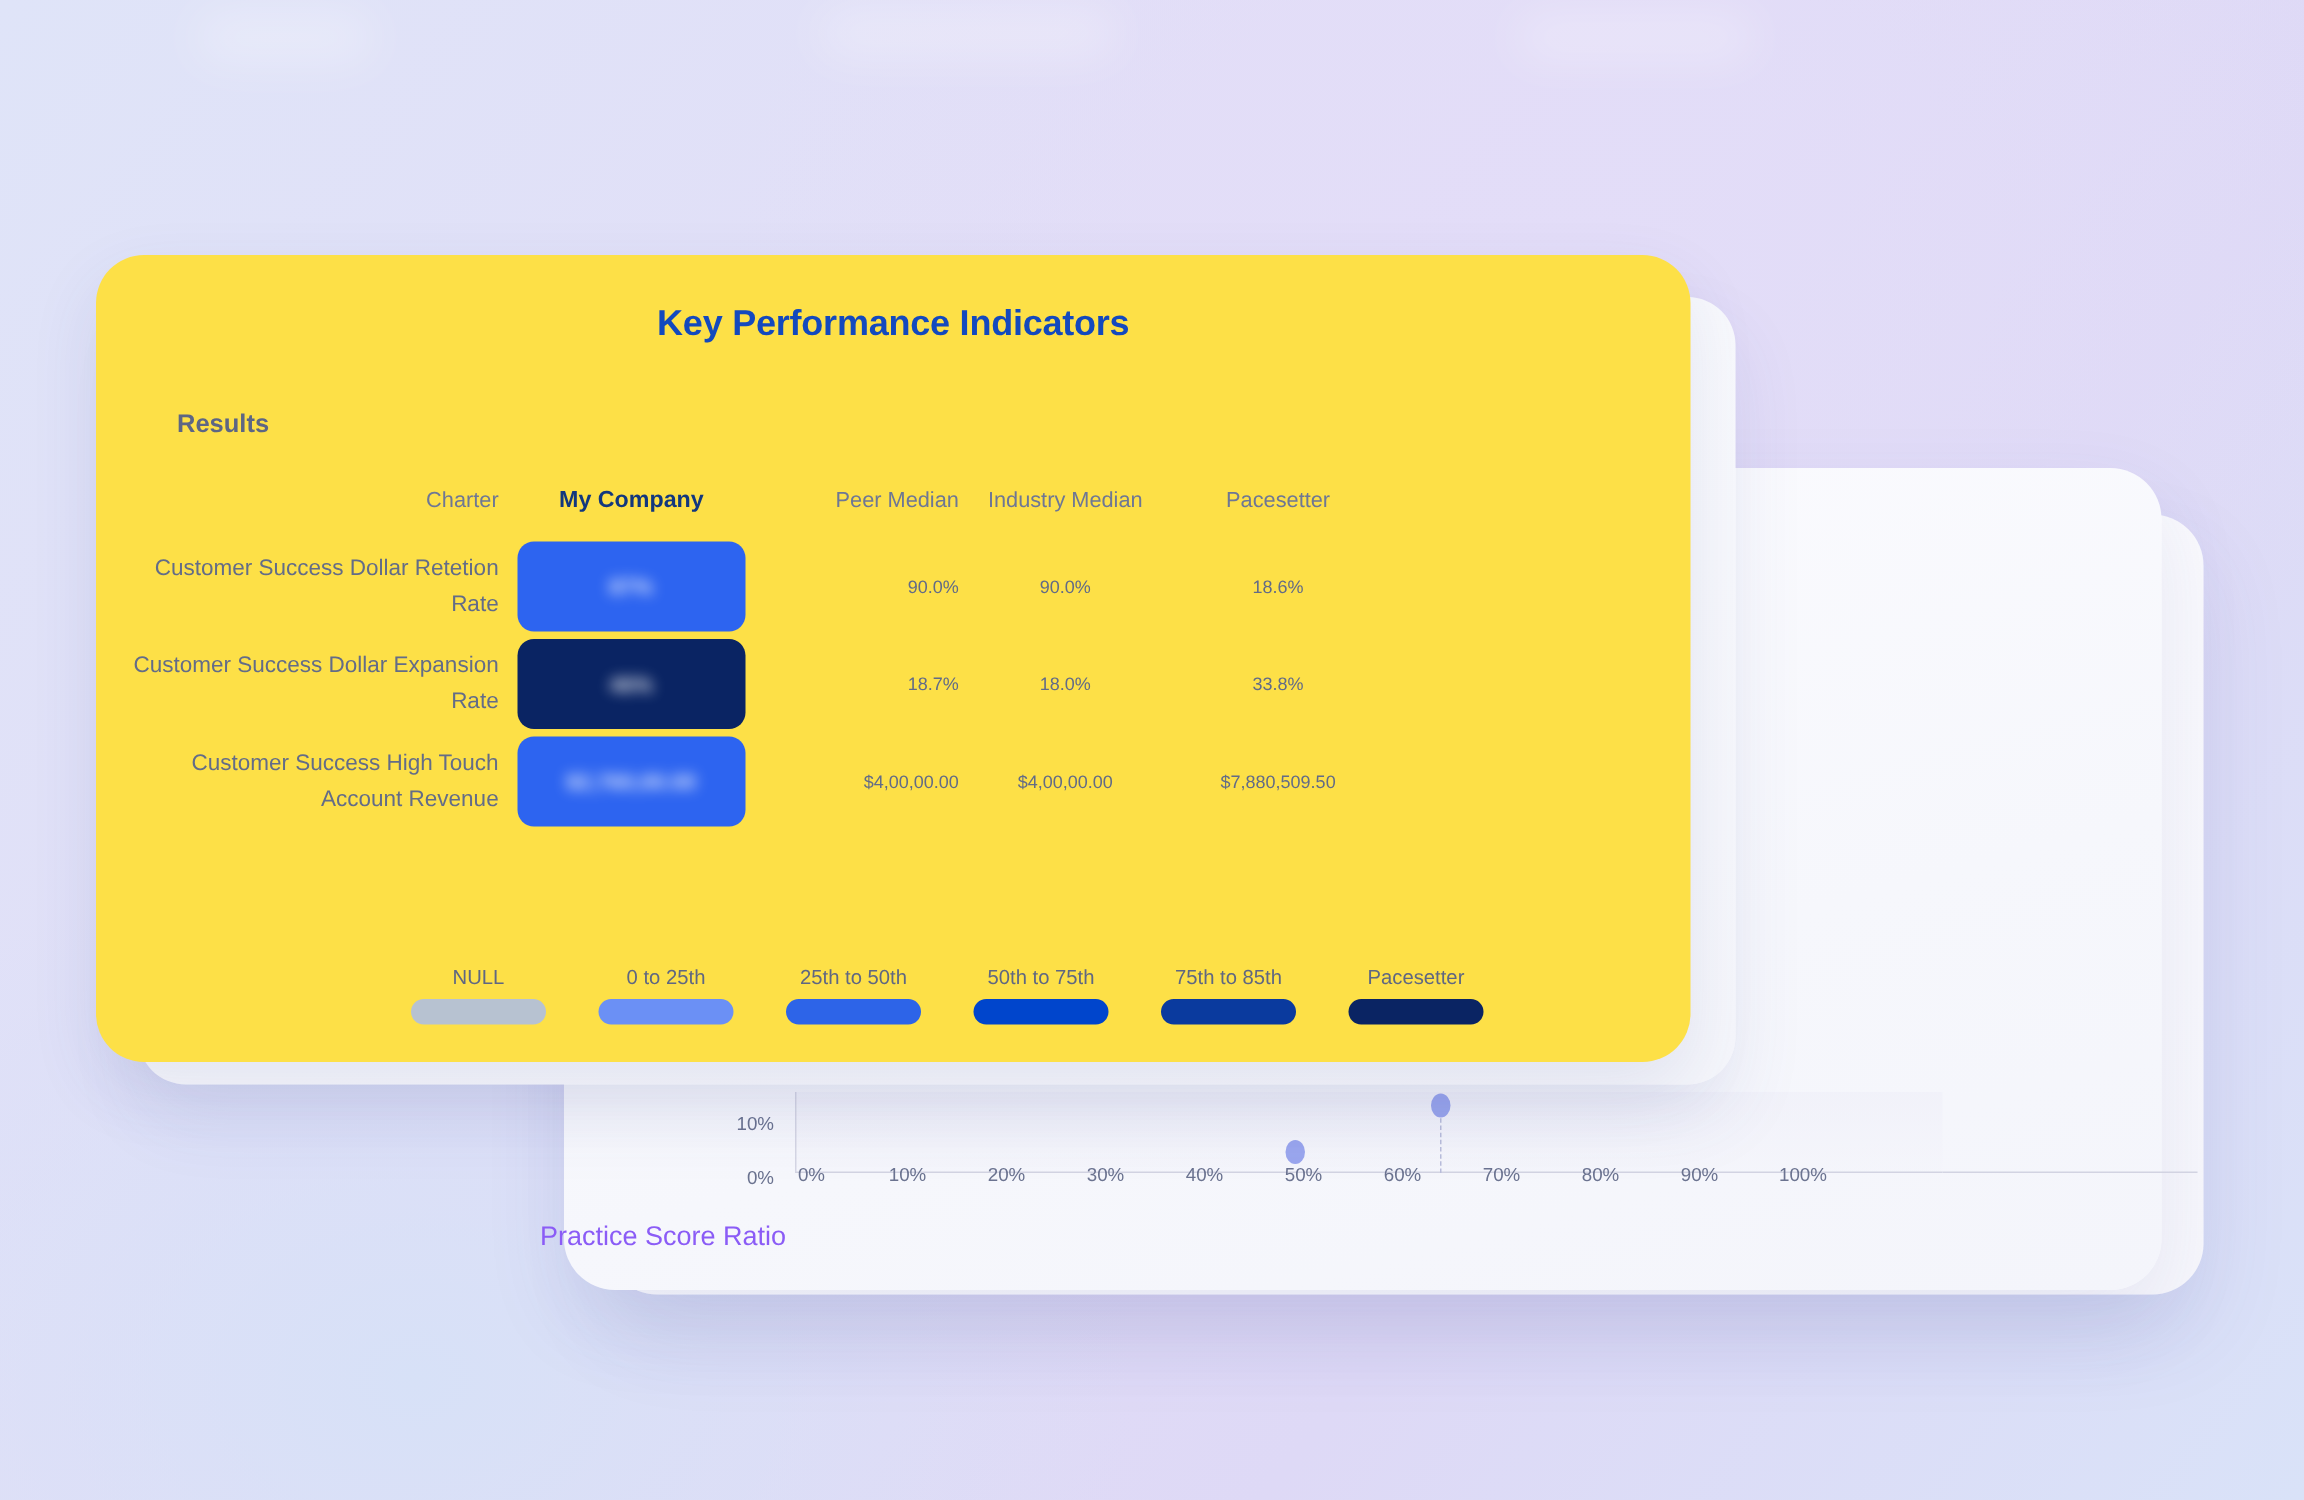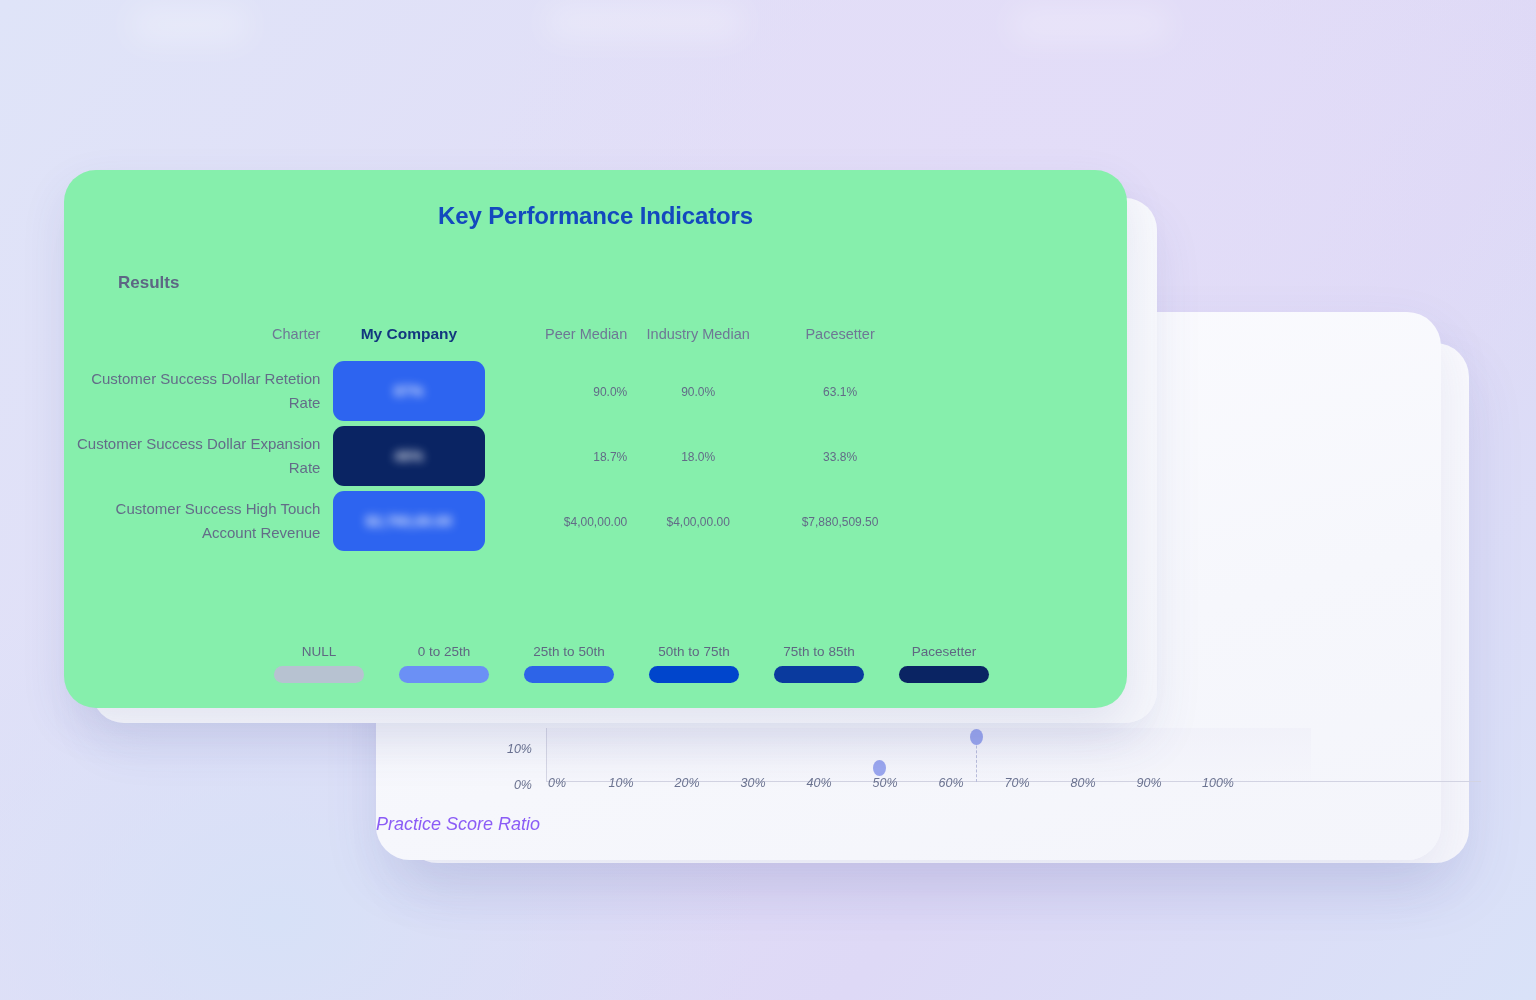--- a/index.html
+++ b/index.html
@@ -59,21 +59,21 @@
   .dot-solid {
     position:absolute; left:194px; top:50px; width:19px; height:19px;
     border-radius:50%; background:#1456d6;
   }
   .dot-base {
     position:absolute; left:0px; top:104px; width:360px; height:0;
     border-top:2px dotted #d3d5e6;
   }
 
   
-  .chart { position:absolute; left:376px; top:700px; width:1065px; height:160px;font-style:italic; }
+  .chart { position:absolute; left:360px; top:700px; width:1065px; height:160px; }
   .chart-plot {
     position:absolute; left:170px; top:28px; width:765px; height:54px;
     background:linear-gradient(180deg, rgba(238,238,248,0.55), rgba(243,243,250,0.25));
     border-left:1.5px solid #d5d6e4;
     border-bottom:1.5px solid #d2d3e2;
   }
   .chart-axis-ext {
     position:absolute; left:935px; top:81px; width:170px; height:0;
     border-top:1.5px solid #d2d3e2;
   }
@@ -104,37 +104,37 @@
 
   
   .card-kpi-shadow {
     position:absolute; left:92px; top:198px; width:1065px; height:525px;
     background:linear-gradient(160deg,#fafbfe 0%, #f5f6fb 100%);
     border-radius:32px;
     box-shadow:0 22px 50px rgba(70,80,160,0.09);
   }
   .card-kpi {
     position:absolute; left:64px; top:170px; width:1063px; height:538px;
-    background:#86efac; border-radius:32px;
+    background:#fde047; border-radius:32px;
     box-shadow:0 18px 46px rgba(60,70,150,0.11);
     overflow:hidden;
   }
 
   .kpi-title {
     position:absolute; left:0; top:32px; width:1063px;
     text-align:center; font-size:24px; font-weight:bold;
     color:#1349be; letter-spacing:-0.15px;
   }
   .results-label {
     position:absolute; left:54px; top:103px;
     font-size:17px; font-weight:bold; color:#5d6684;
   }
 
   
-  .table { position:absolute; left:4px; top:140px; width:843px; }
+  .table { position:absolute; left:16px; top:140px; width:843px; }
   .trow { display:flex; align-items:center; }
 
   .col-charter   { width:286px; text-align:right; padding-right:12px; }
   .col-company   { width:166px; display:flex; justify-content:center; }
   .col-peer      { width:154px; text-align:right; }
   .col-industry  { width:154px; text-align:center; }
   .col-pace      { width:154px; text-align:center; }
 
   .head-row { height:48px; }
   .head-cell {
@@ -244,21 +244,21 @@
       <div class="col-charter">
         <span class="charter-name">Customer Success Dollar Retetion Rate</span>
       </div>
       <div class="col-company">
         <div class="bar" style="background:#2d64f0;">
           <span class="bar-val">87%</span>
         </div>
       </div>
       <div class="col-peer"><span class="val">90.0%</span></div>
       <div class="col-industry"><span class="val">90.0%</span></div>
-      <div class="col-pace"><span class="val">63.1%</span></div>
+      <div class="col-pace"><span class="val">18.6%</span></div>
     </div>
 
 
     <div class="trow body-row">
       <div class="col-charter">
         <span class="charter-name">Customer Success Dollar Expansion Rate</span>
       </div>
       <div class="col-company">
         <div class="bar" style="background:#0a2463;">
           <span class="bar-val">46%</span>

